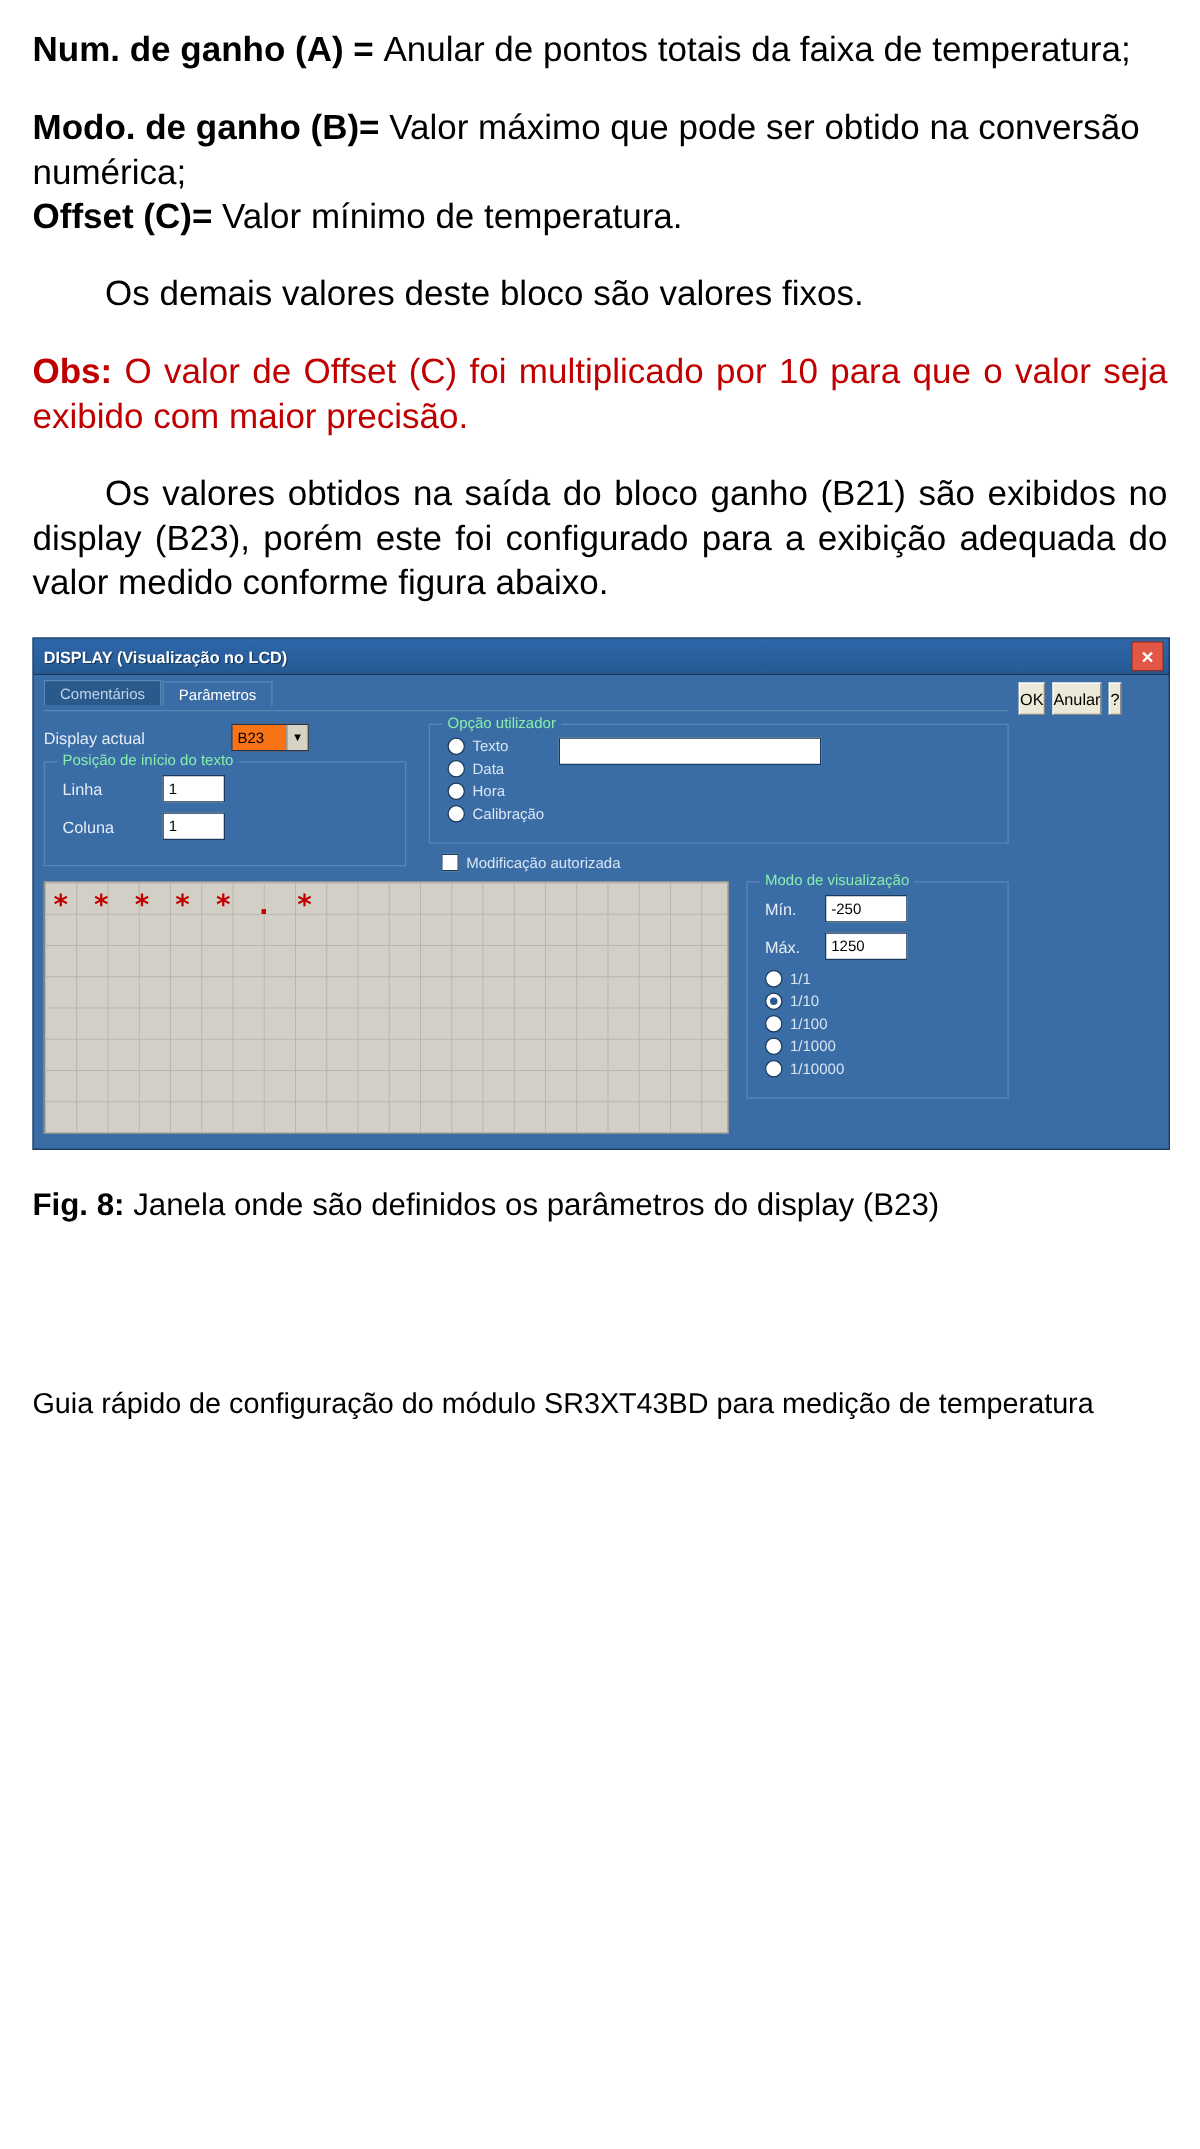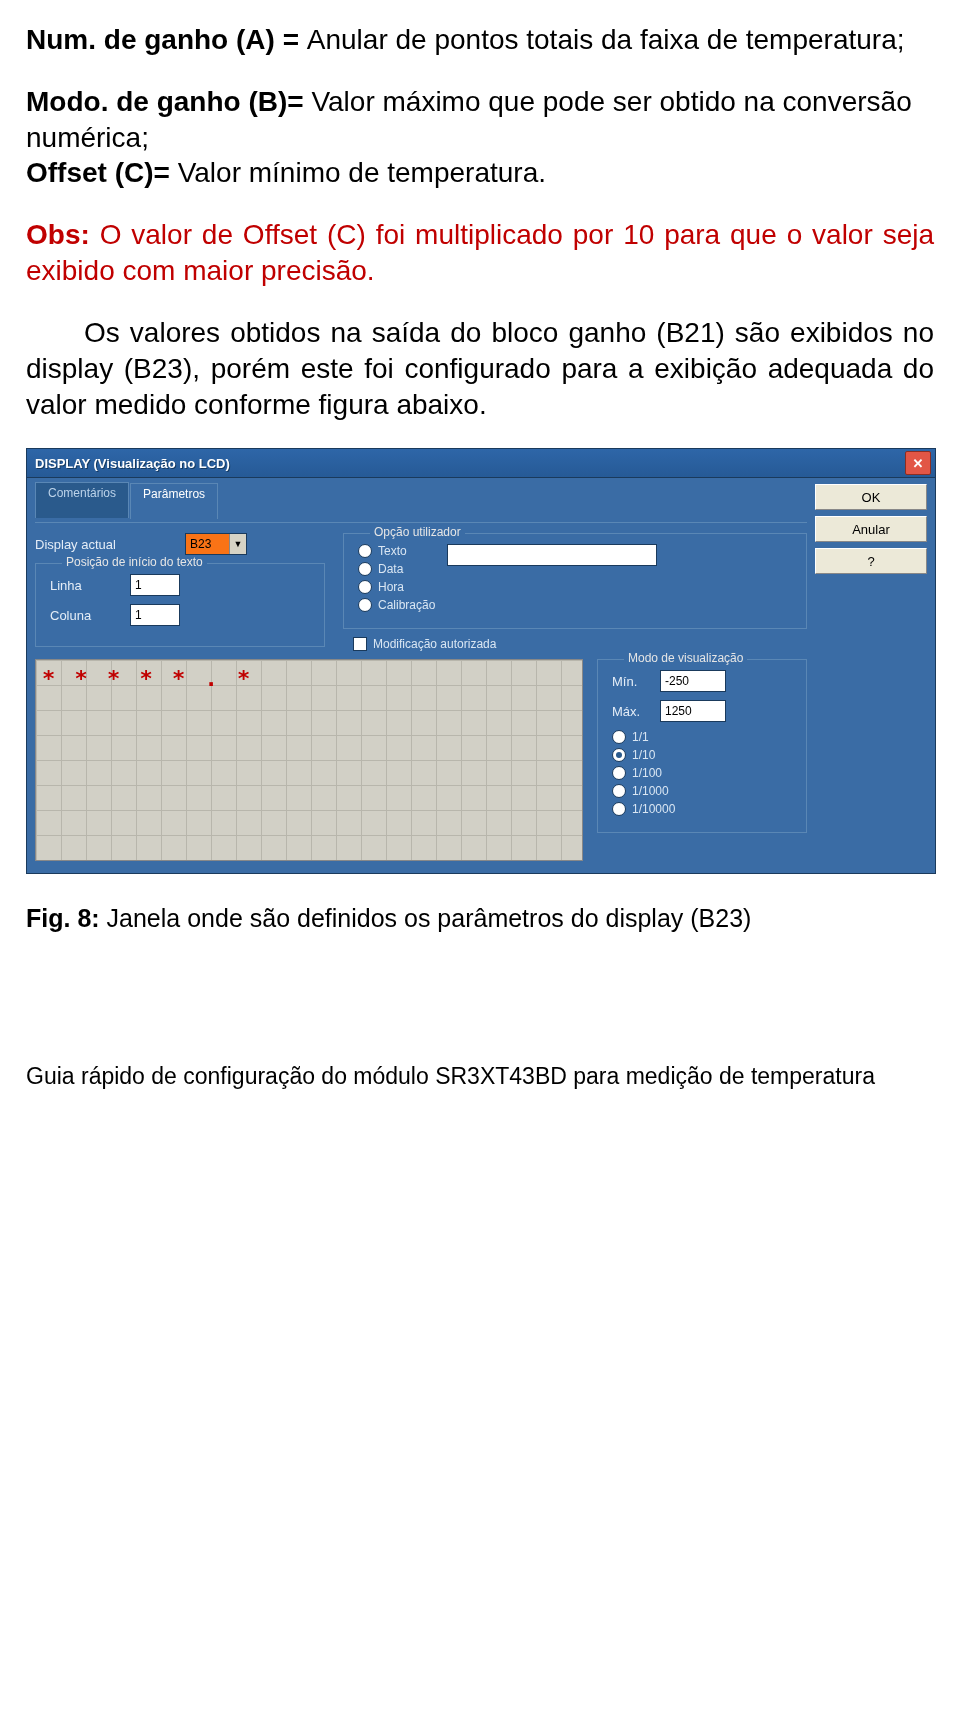--- a/index.html
+++ b/index.html
@@ -73,21 +73,21 @@
     padding: 4px 8px 12px 8px;
     background: #3a6ca5;
   }
   .left-area {
     flex: 1;
     padding-right: 8px;
   }
   .right-btns {
     width: 112px;
     display: flex;
-    flex-direction: column;
+    flex-direction: row;
     gap: 6px;
     padding-top: 2px;
     text-align: right;
   }
   .win-btn {
     background: #ece9d8;
     color: #000;
     border: 1px solid #888;
     border-top-color: #fff;
     border-left-color: #fff;
@@ -98,21 +98,21 @@
     font-size: 13px;
   }
   .tabs {
     display: flex;
     gap: 1px;
     margin-bottom: 4px;
   }
   .tab {
     background: #2a5a8c;
     color: #bcd3ea;
-    padding: 3px 12px 18px 12px;
+    padding: 3px 12px 2px 12px;
     border: 1px solid #5a87b5;
     border-bottom: none;
     font-size: 12px;
   }
   .tab.active {
     background: #3a6ca5;
     color: #ffffff;
     position: relative;
     top: 1px;
   }
@@ -127,25 +127,25 @@
   }
   .fieldset {
     border: 1px solid #5a87b5;
     padding: 10px 14px 12px 14px;
     position: relative;
     margin-top: 8px;
   }
   .fieldset .legend {
     position: absolute;
     top: -9px;
-    left: 26px;
+    left: 10px;
     background: #3a6ca5;
     padding: 0 4px;
     font-size: 12px;
-    color: #e5e5e5;
+    color: #86efac;
   }
   .form-row {
     display: flex;
     align-items: center;
     gap: 10px;
     margin-bottom: 8px;
   }
   .label {
     color: #e4edf7;
     font-size: 13px;
@@ -282,20 +282,21 @@
 
   <p>
     <span class="bold">Num. de ganho (A) = </span><span>Anular de pontos totais da faixa de temperatura;</span>
   </p>
 
   <p>
     <span class="bold">Modo. de ganho (B)= </span><span>Valor máximo que pode ser obtido na conversão numérica;</span><br>
     <span class="bold">Offset (C)= </span><span>Valor mínimo de temperatura.</span>
   </p>
 
+  <p class="indent"><span>Os demais valores deste bloco são valores fixos.</span></p>
 
   <p class="obs">
     <span class="bold">Obs:</span><span> O valor de Offset (C) foi multiplicado por 10 para que o valor seja exibido com maior precisão.</span>
   </p>
 
   <p class="indent justify"><span>Os valores obtidos na saída do bloco ganho (B21) são exibidos no display (B23), porém este foi configurado para a exibição adequada do valor medido conforme figura abaixo.</span></p>
 </div>
 
 <div class="dialog">
   <div class="titlebar">

